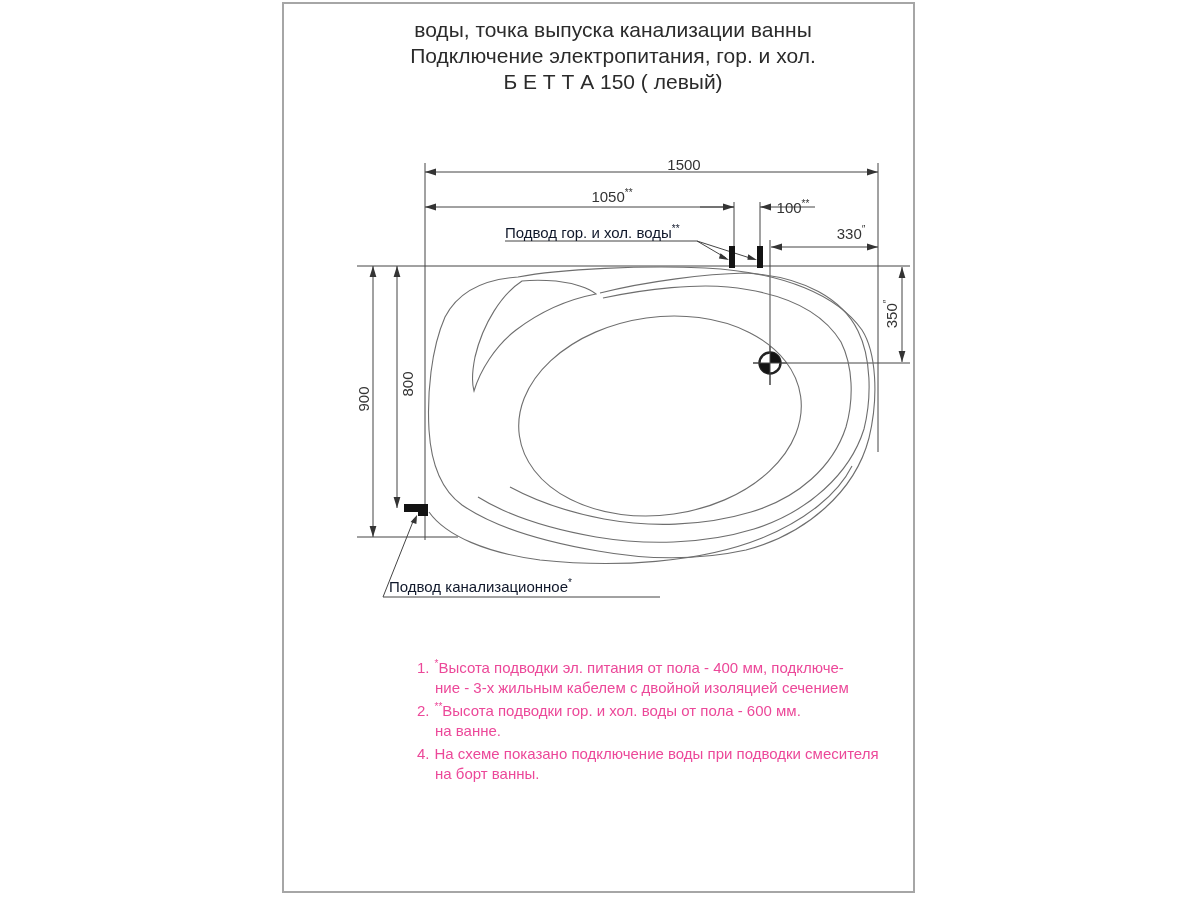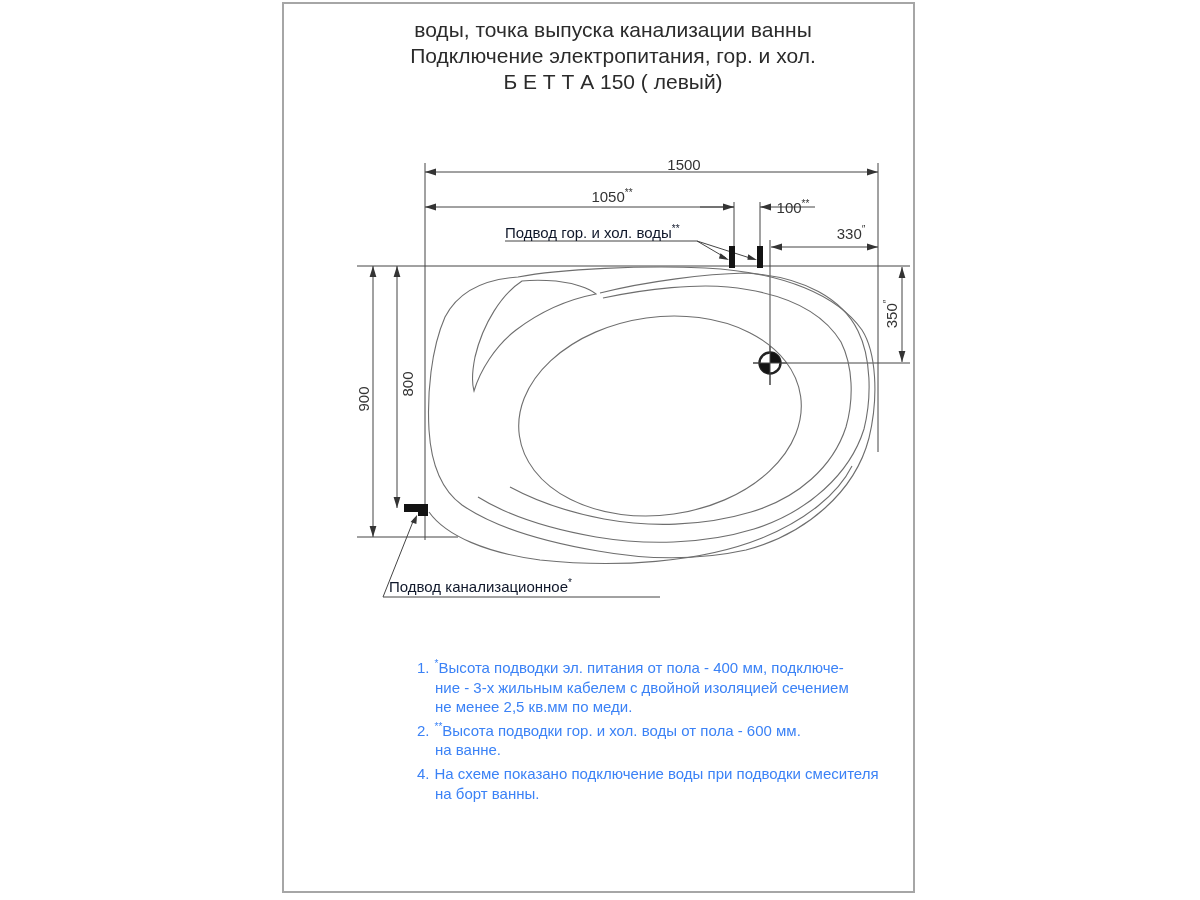--- a/index.html
+++ b/index.html
@@ -3,21 +3,21 @@
 <meta charset="utf-8">
 <style>
   html,body{margin:0;padding:0;background:#ffffff;}
   body{width:1200px;height:900px;position:relative;font-family:"Liberation Sans",sans-serif;color:#2d2d2d;overflow:hidden;}
   .page{position:absolute;left:282px;top:2px;width:633px;height:891px;background:#fff;border:2px solid #a6a6a6;box-sizing:border-box;}
   .title-block{position:absolute;left:283px;top:17px;width:660px;text-align:center;font-size:21px;line-height:26px;color:#2b2b2b;}
   .dim{position:absolute;font-size:15px;color:#343434;white-space:nowrap;transform:translateX(-50%);}
   .dim sup, .lbl sup{font-size:10px;}
   .dim.rot{transform:translate(-50%,-50%) rotate(-90deg);}
   .lbl{position:absolute;font-size:15px;color:#0f172a;white-space:nowrap;}
-  .notes{position:absolute;left:417px;top:654px;width:510px;font-size:15px;line-height:19.6px;color:#3b82f6;}
+  .notes{position:absolute;left:417px;top:654px;width:510px;font-size:15px;line-height:19.6px;color:#ec4899;}
   .note-line{white-space:nowrap;}
   .note-line.cont{padding-left:18px;}
   .nnum{margin-right:5px;}
   .notes sup{font-size:10px;}
   svg{position:absolute;left:0;top:0;}
 </style>
 </head>
 <body>
 
 <div class="page"></div>
@@ -112,18 +112,17 @@
 <div class="dim rot" style="left:891px;top:314px;"><span>350</span><sup>″</sup></div>
 <div class="dim rot" style="left:363px;top:399px;"><span>900</span><sup></sup></div>
 <div class="dim rot" style="left:407px;top:384px;"><span>800</span><sup></sup></div>
 
 <div class="lbl" style="left:505px;top:223px;"><span>Подвод гор. и хол. воды</span><sup>**</sup></div>
 <div class="lbl" style="left:389px;top:577px;"><span>Подвод канализационное</span><sup>*</sup></div>
 
 <div class="notes">
   <div class="note-line"><span class="nnum">1.</span><sup>*</sup><span>Высота подводки эл. питания от пола - 400 мм, подключе-</span></div>
   <div class="note-line cont"><span>ние - 3-х жильным кабелем с двойной изоляцией сечением</span></div>
-  <div class="note-line cont"><span>не менее 2,5 кв.мм по меди.</span></div>
   <div class="note-line"><span class="nnum">2.</span><sup>**</sup><span>Высота подводки гор. и хол. воды от пола - 600 мм.</span></div>
   <div class="note-line cont"><span>на ванне.</span></div>
   <div class="note-line"><span class="nnum">4.</span><sup></sup><span>На схеме показано подключение воды при подводки смесителя</span></div>
   <div class="note-line cont"><span>на борт ванны.</span></div>
 </div>
 
 </body></html>

